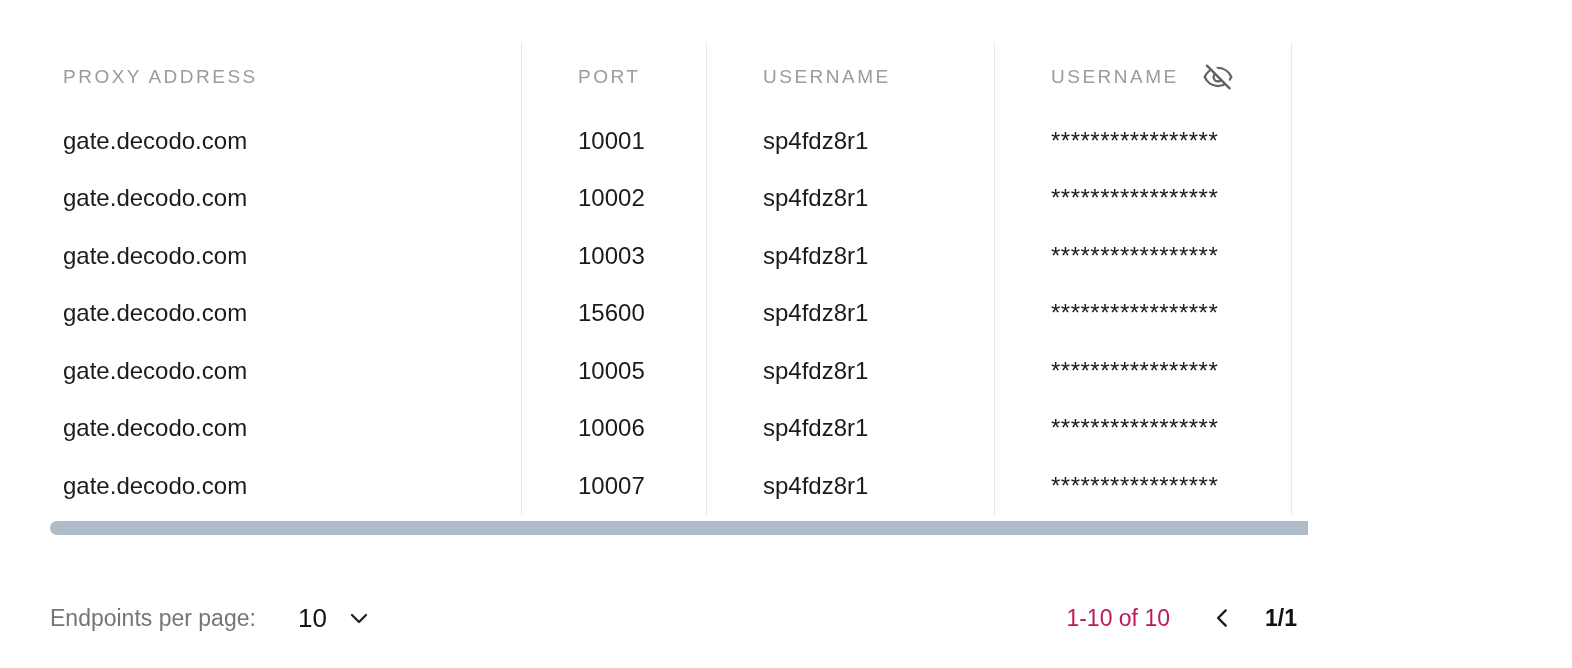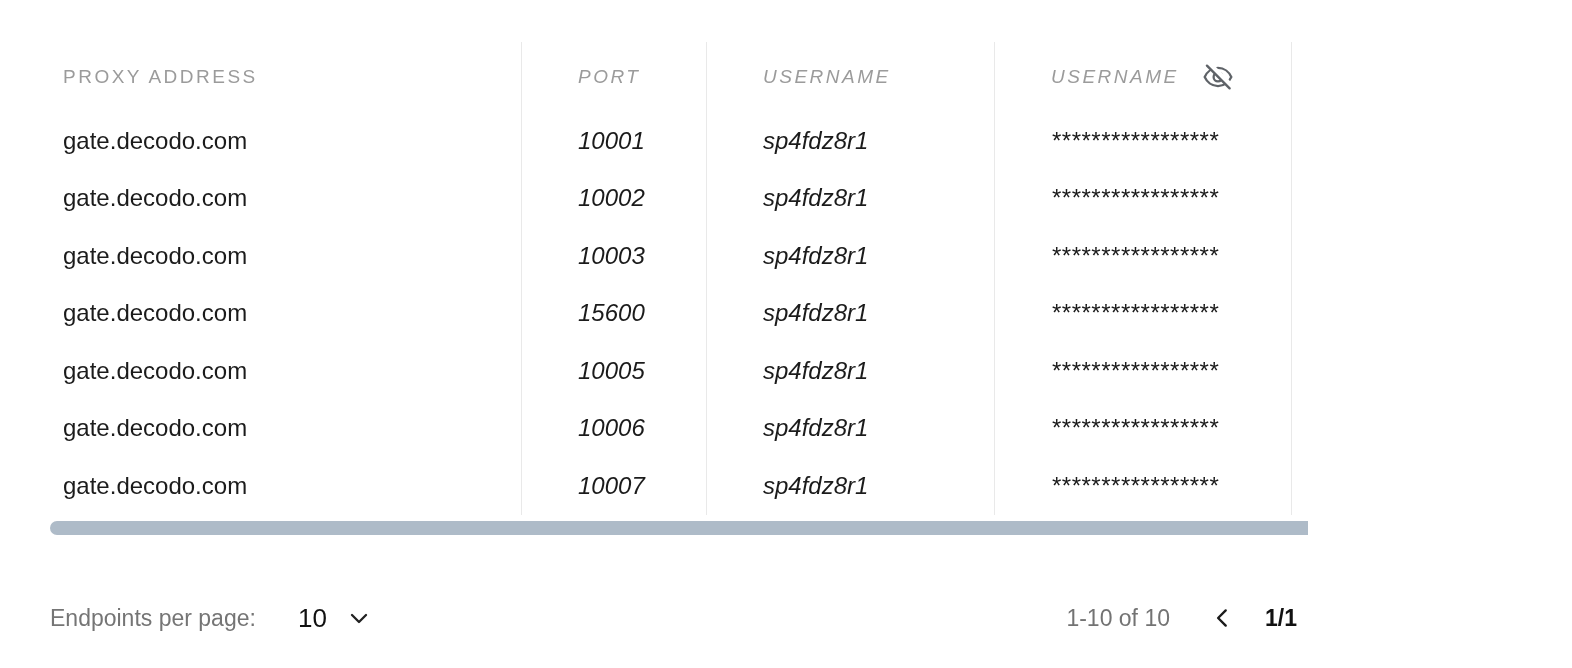--- a/index.html
+++ b/index.html
@@ -24,21 +24,21 @@
   .cell {
     display: flex;
     align-items: center;
     font-size: 24px;
     color: #1b1b1b;
     white-space: nowrap;
     overflow: hidden;
   }
   .cell.bordered { border-right: 1px solid #e9e9e9; }
   .cell.c1 { padding-left: 63px; }
-  .cell.c2, .cell.c3, .cell.c4 { padding-left: 56px; font-style: italic; }
+  .cell.c2, .cell.c3, .cell.c4 { padding-left: 56px; }
   .cell.c5 { padding-left: 61px; }
   .th {
     font-size: 19px;
     letter-spacing: 2.5px;
     color: #9b9b9b;
   }
   .pw { letter-spacing: 0.5px; }
   .eye-btn {
     background: none; border: none; cursor: pointer;
     margin-left: 22px; padding: 0;
@@ -74,21 +74,21 @@
   }
   .per-page-select {
     position: absolute; left: 298px; top: 50%; transform: translateY(-50%);
     display: flex; align-items: center; gap: 18px;
     background: none; border: none; cursor: pointer; padding: 0;
   }
   .per-page-value { font-size: 26px; color: #111111; }
   .range-text {
     position: absolute; left: 1058px; top: 50%; transform: translateY(-50%);
     width: 112px; text-align: right;
-    font-size: 23px; color: #737373; white-space: nowrap;
+    font-size: 23px; color: #be185d; white-space: nowrap;
   }
   .nav-btn {
     position: absolute; top: 50%; transform: translateY(-50%);
     background: none; border: none; cursor: pointer; padding: 4px;
     display: flex; align-items: center;
   }
   .prev-btn { left: 1206px; }
   .next-btn { left: 1371px; }
   .page-indicator {
     position: absolute; left: 1265px; top: 50%; transform: translateY(-50%);

